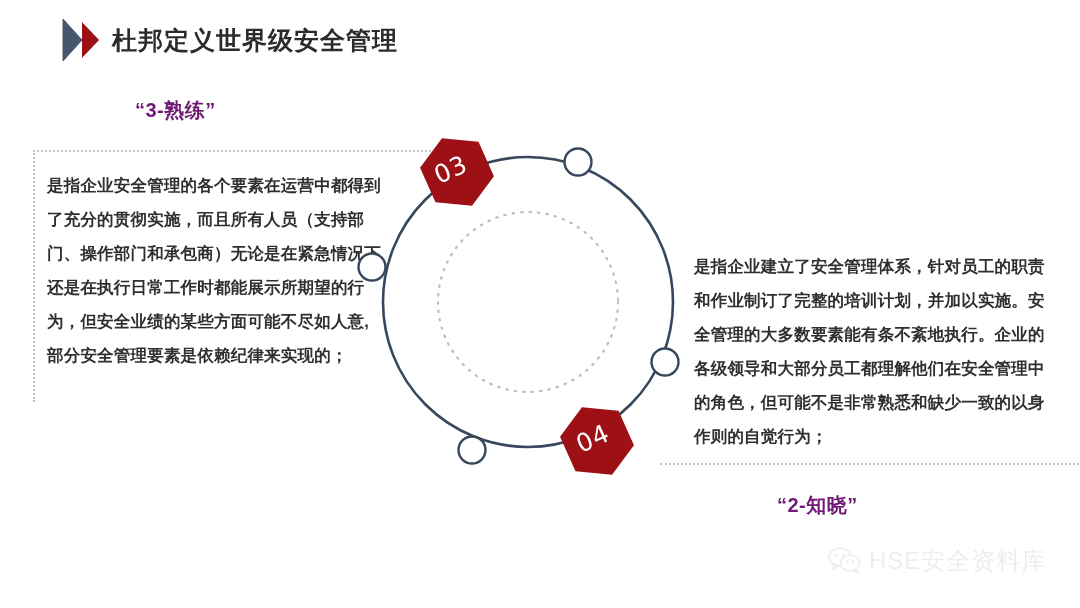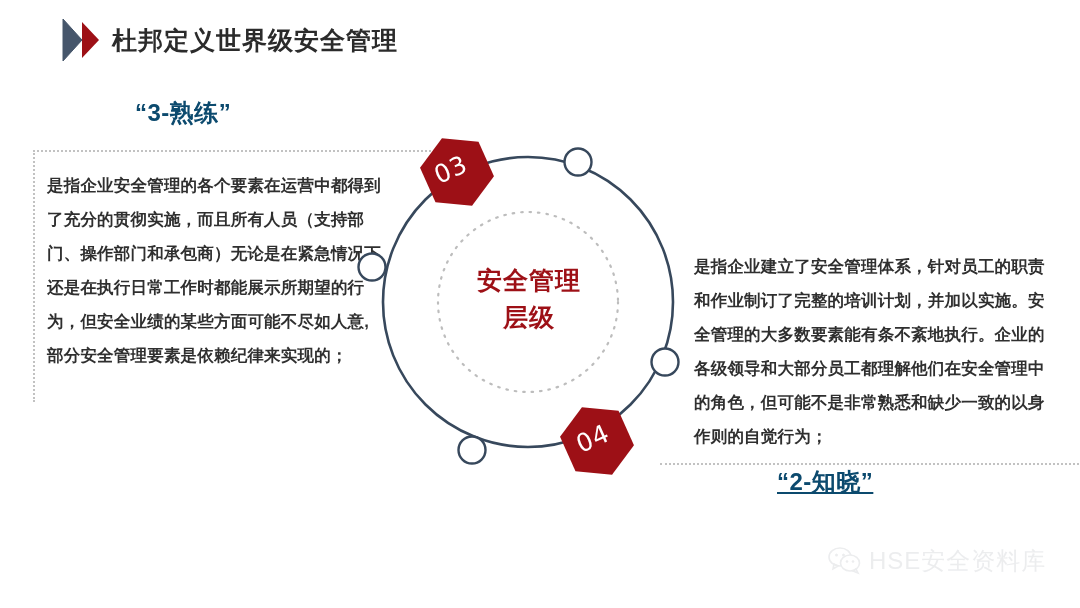--- a/index.html
+++ b/index.html
@@ -86,28 +86,28 @@
   #text-right {
     left: 674px;
     top: 250px;
     width: 355px;
     font-family: Liberation Serif, serif;
   }
 
   
   .stage-label {
     position: absolute;
-    font-size: 24px;
-    font-weight: bold;
-    color: #0c4a6e;
+    font-size: 20px;
+    font-weight: bold;
+    color: #701a75;
     letter-spacing: 0.5px;
     white-space: nowrap;
   }
   #label-3 { left: 115px; top: 97px; }
-  #label-2 { left: 757px; top: 466px; text-decoration: underline; }
+  #label-2 { left: 757px; top: 492px; }
 
   
   .diagram {
     position: absolute;
     left: 330px;
     top: 120px;
     width: 380px;
     height: 370px;
   }
 
@@ -201,24 +201,20 @@
     </g>
 
     <g transform="translate(247,321) rotate(-24)">
       <polygon points="0,-37 32,-19 32,19 0,37 -32,19 -32,-19" fill="#9d1016"></polygon>
     </g>
   </svg>
 
   <div class="hex-num" id="hex-num-03">03</div>
   <div class="hex-num" id="hex-num-04">04</div>
 
-  <div class="center-text">
-    <div>安全管理</div>
-    <div>层级</div>
-  </div>
 
   <div class="watermark">
     <svg width="34" height="28" viewBox="0 0 34 28">
       <ellipse cx="12" cy="10" rx="11" ry="9" fill="none" stroke="#e9eaec" stroke-width="1.6"></ellipse>
       <polygon points="6,17 5,22 10,19" fill="none" stroke="#e9eaec" stroke-width="1.6"></polygon>
       <circle cx="8.5" cy="8" r="1.5" fill="#e9eaec"></circle>
       <circle cx="15.5" cy="8" r="1.5" fill="#e9eaec"></circle>
       <ellipse cx="22" cy="16" rx="9.5" ry="8" fill="#ffffff" stroke="#e9eaec" stroke-width="1.6"></ellipse>
       <polygon points="28,22 30,26 25,24" fill="none" stroke="#e9eaec" stroke-width="1.6"></polygon>
       <circle cx="19" cy="14.5" r="1.3" fill="#e9eaec"></circle>

